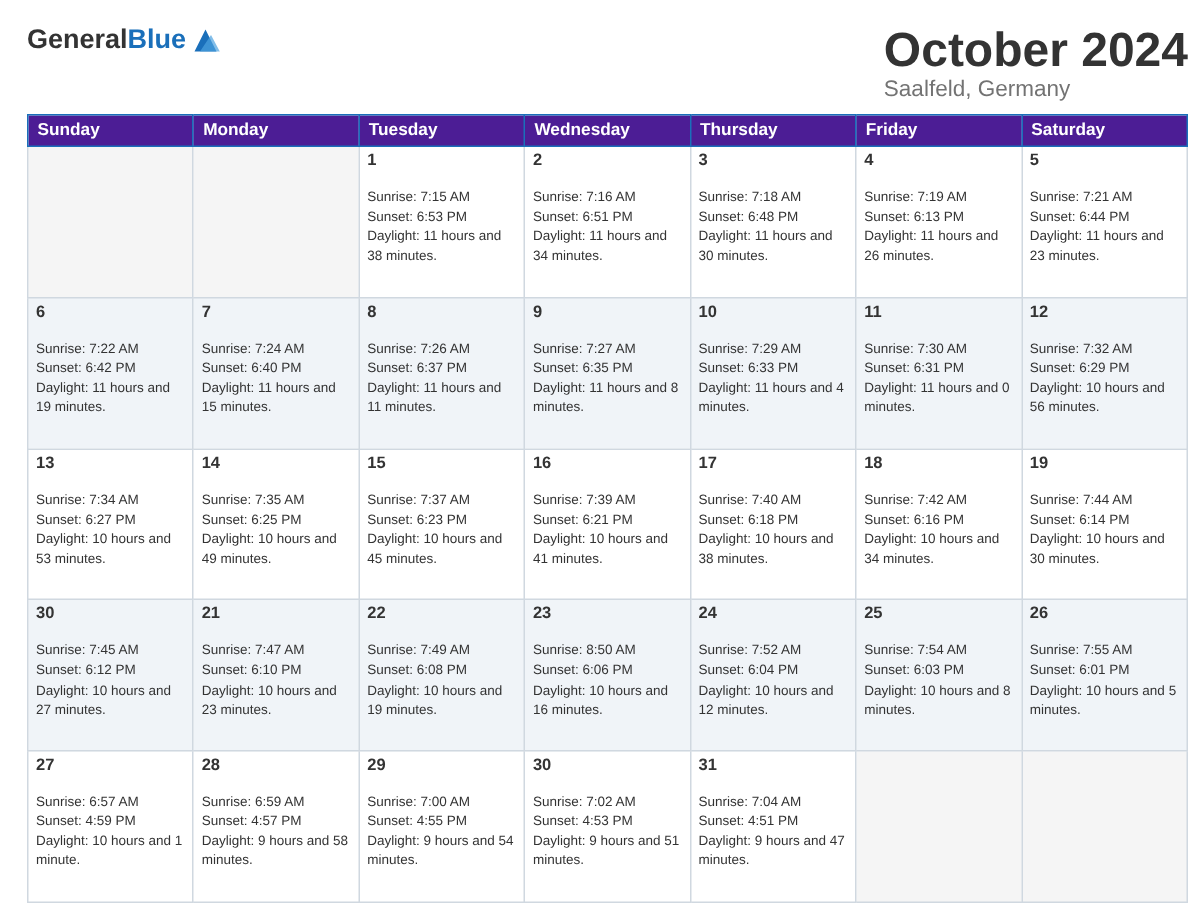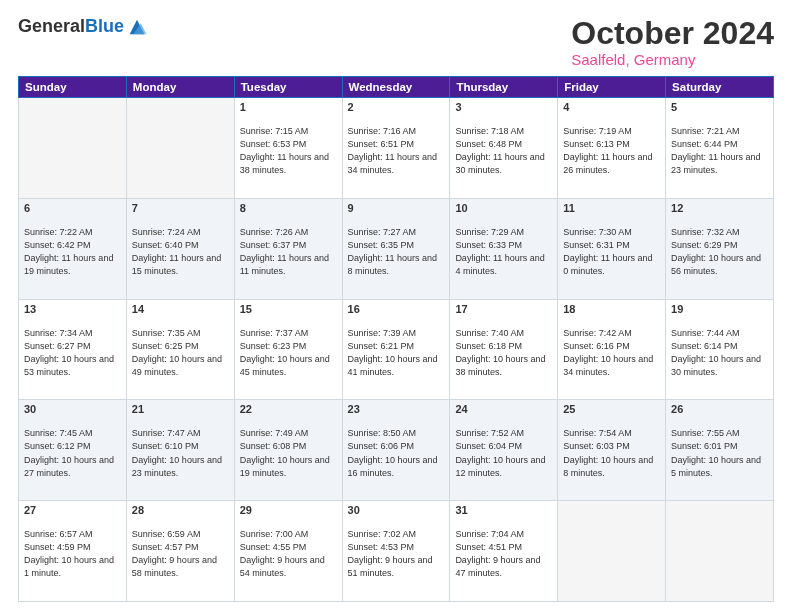--- a/index.html
+++ b/index.html
@@ -6,21 +6,21 @@
     body {
       font-family: Arial, sans-serif;
       background: #fff;
       width: 792px;
       height: 612px;
       overflow: hidden;
     }
     .page {
       width: 792px;
       height: 612px;
-      padding: 16px 18px 10px 18px;
+      padding: 16px 0 10px 18px;
       display: flex;
       flex-direction: column;
     }
     .header {
       display: flex;
       justify-content: space-between;
       align-items: flex-start;
       margin-bottom: 8px;
     }
     .logo {
@@ -43,21 +43,21 @@
       text-align: left;
     }
     .month-title {
       font-size: 32px;
       font-weight: bold;
       color: #333;
       line-height: 1.1;
     }
     .location {
       font-size: 15px;
-      color: #ec4899;
+      color: #737373;
     }
     table {
       width: 100%;
       border-collapse: collapse;
       flex: 1;
     }
     thead th {
       background: #4c1d95;
       color: #fff;
       font-size: 11.5px;

